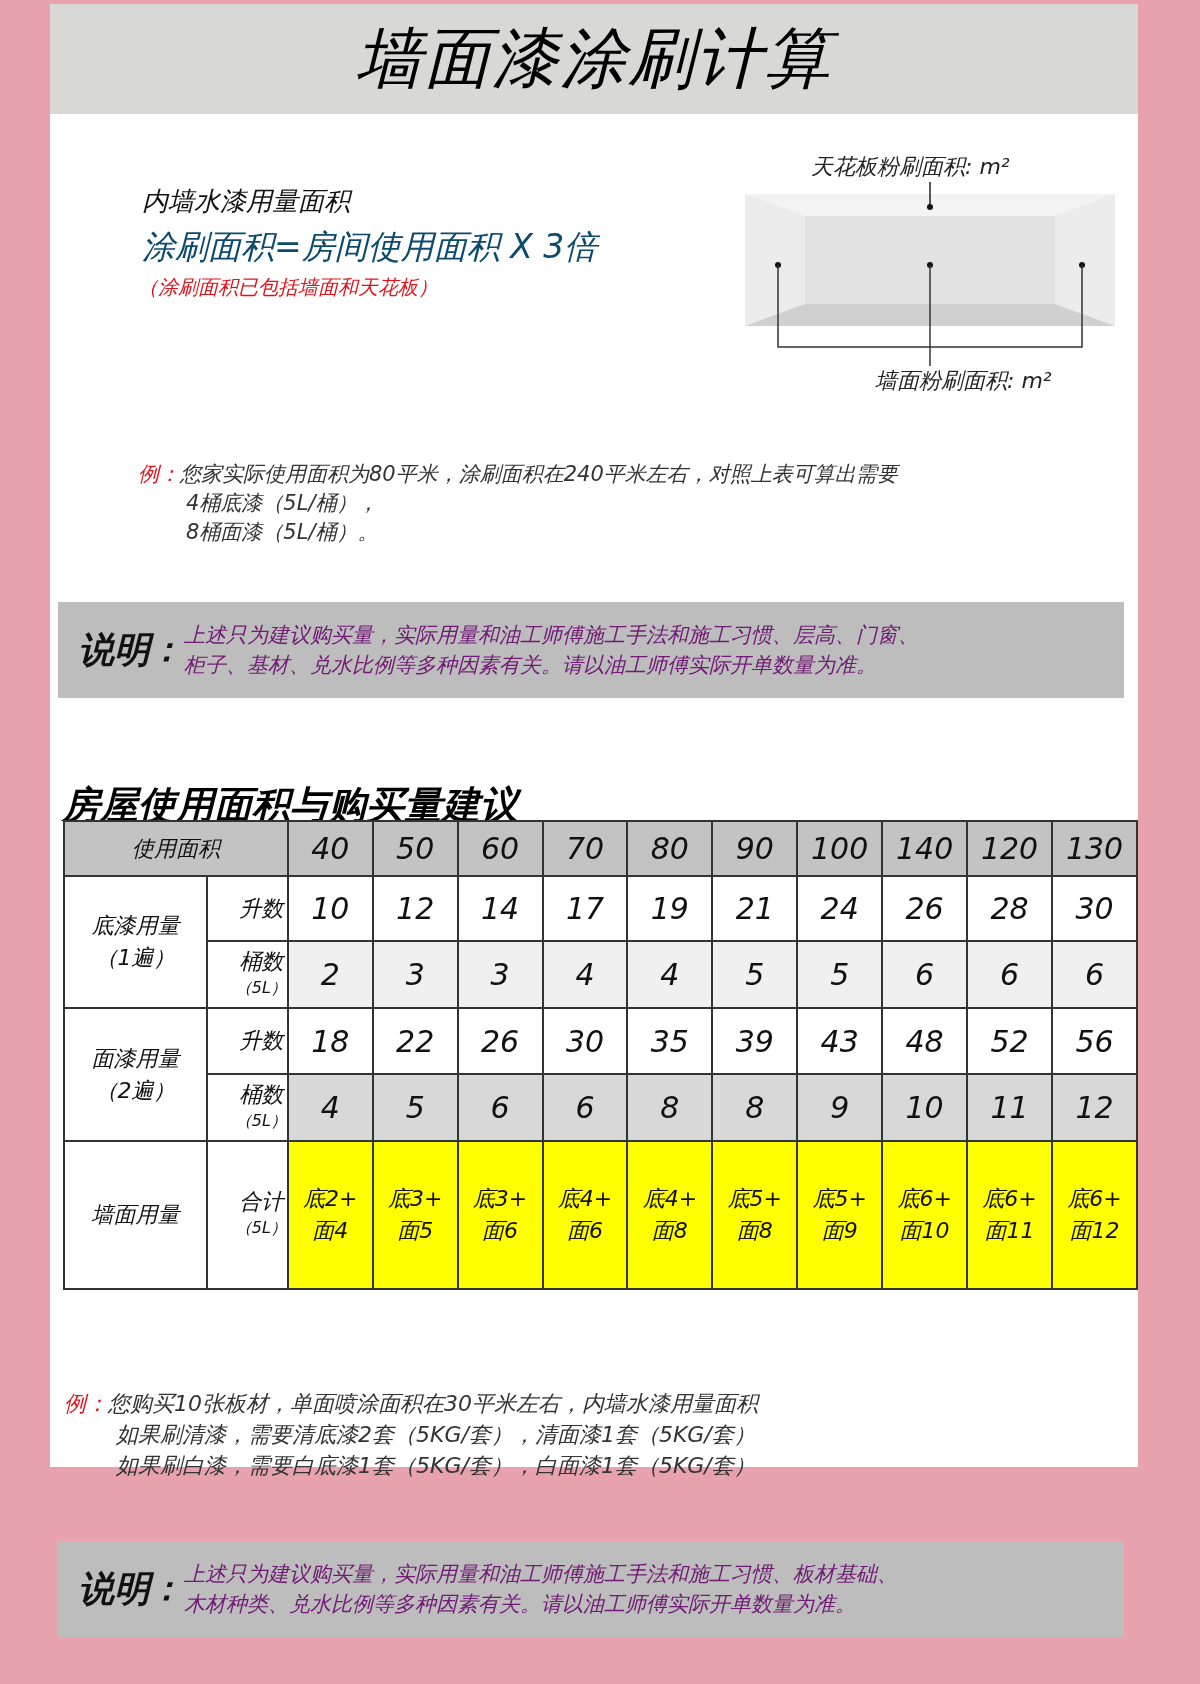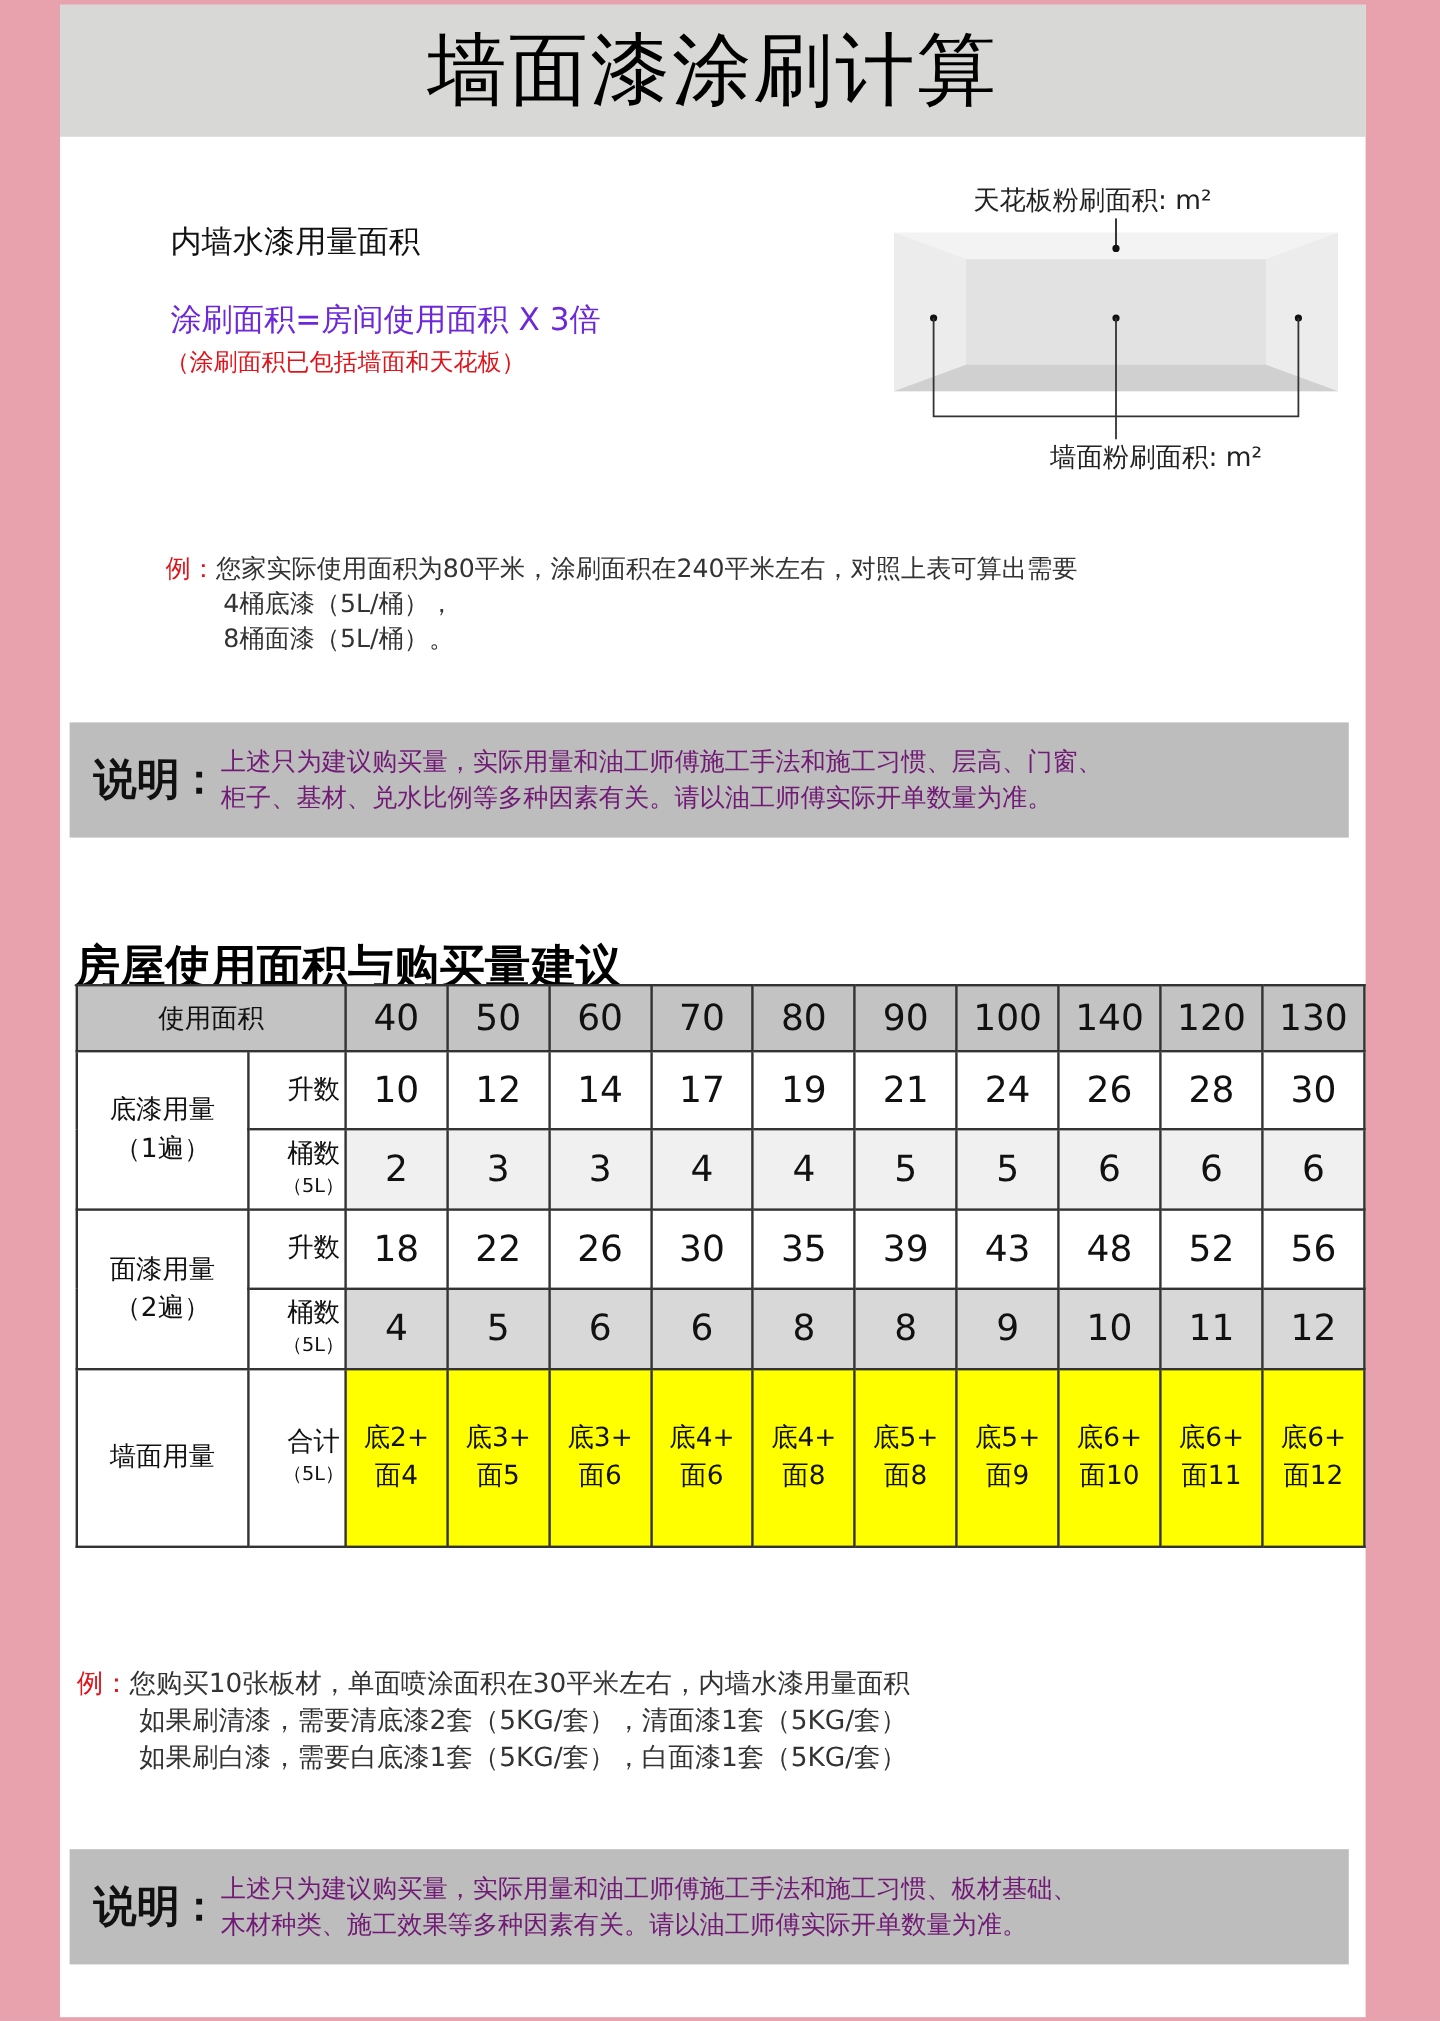--- a/index.html
+++ b/index.html
@@ -1,24 +1,24 @@
 <!DOCTYPE html>
 <html><head>
 <meta charset="utf-8">
 <style>
   * { box-sizing: border-box; margin: 0; padding: 0; }
   html, body { width: 1200px; height: 1684px; background: #e7a2ae; overflow: hidden; }
   body { font-family: "DejaVu Sans", "Liberation Sans", sans-serif; color: #111; position: relative; }
-  .page { position: absolute; left: 50px; top: 4px; width: 1088px; height: 1677px; background: #fff; }
+  .page { position: absolute; left: 50px; top: 4px; width: 1088px; height: 1463px; background: #fff; font-style: italic; }
   .title-bar { position: absolute; left: 0; top: 0; width: 1088px; height: 110px; background: #d8d8d6; display: flex; align-items: center; justify-content: center; }
   .title-bar h1 { font-size: 66px; font-weight: normal; letter-spacing: 2px; color: #000; }
 
   .formula { position: absolute; left: 92px; top: 180px; }
   .formula .f1 { font-size: 26px; color: #111; }
-  .formula .f2 { font-size: 26px; color: #6d28d9; margin-top: 30px; }
+  .formula .f2 { font-size: 33px; color: #0c4a6e; margin-top: 6px; }
   .formula .f3 { font-size: 20px; color: #e0131b; margin-top: 4px; margin-left: -4px; }
 
   .diagram { position: absolute; left: 660px; top: 140px; width: 380px; height: 270px; margin-left: 35px; }
   .diagram .lbl-top { position: absolute; left: 66px; top: 8px; font-size: 22px; color: #222; white-space: nowrap; }
   .diagram .lbl-bot { position: absolute; left: 130px; top: 222px; font-size: 22px; color: #222; white-space: nowrap; }
   .diagram svg { position: absolute; left: 0; top: 0; }
 
   .example1 { position: absolute; left: 88px; top: 456px; font-size: 21px; line-height: 29px; color: #333; }
   .example1 .ex-lbl, .example2 .ex-lbl { color: #e0131b; }
   .example1 .indent { padding-left: 48px; }
@@ -251,17 +251,17 @@
     <div><span class="ex-lbl">例：</span><span>您购买10张板材，单面喷涂面积在30平米左右，内墙水漆用量面积</span></div>
     <div class="indent">如果刷清漆，需要清底漆2套（5KG/套），清面漆1套（5KG/套）</div>
     <div class="indent">如果刷白漆，需要白底漆1套（5KG/套），白面漆1套（5KG/套）</div>
   </div>
 
   <div class="note note2">
     <span class="nlbl">说明</span>
     <span class="colon">：</span>
     <div class="ntext">
       <div>上述只为建议购买量，实际用量和油工师傅施工手法和施工习惯、板材基础、</div>
-      <div>木材种类、施工效果等多种因素有关。请以油工师傅实际开单数量为准。</div>
+      <div>木材种类、兑水比例等多种因素有关。请以油工师傅实际开单数量为准。</div>
     </div>
   </div>
 
 </div>
 
 </body></html>

